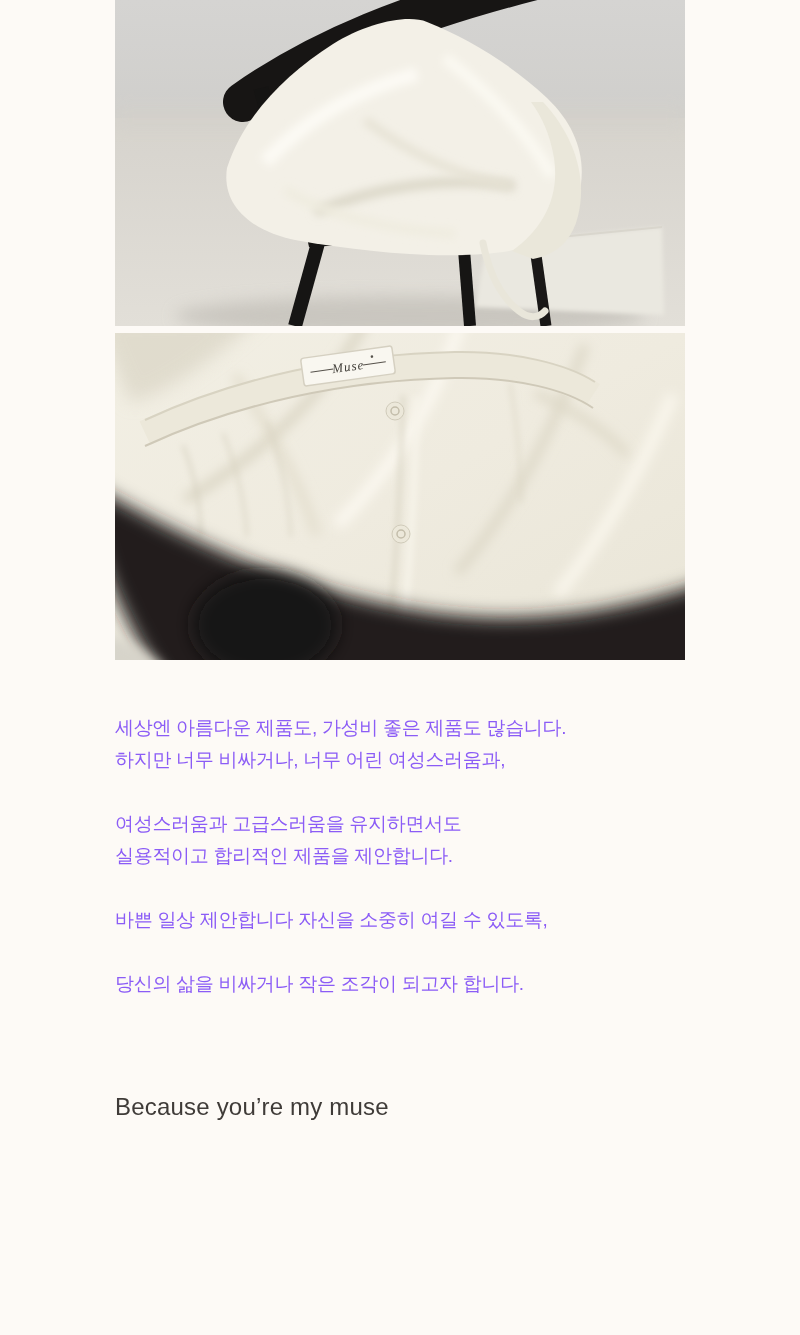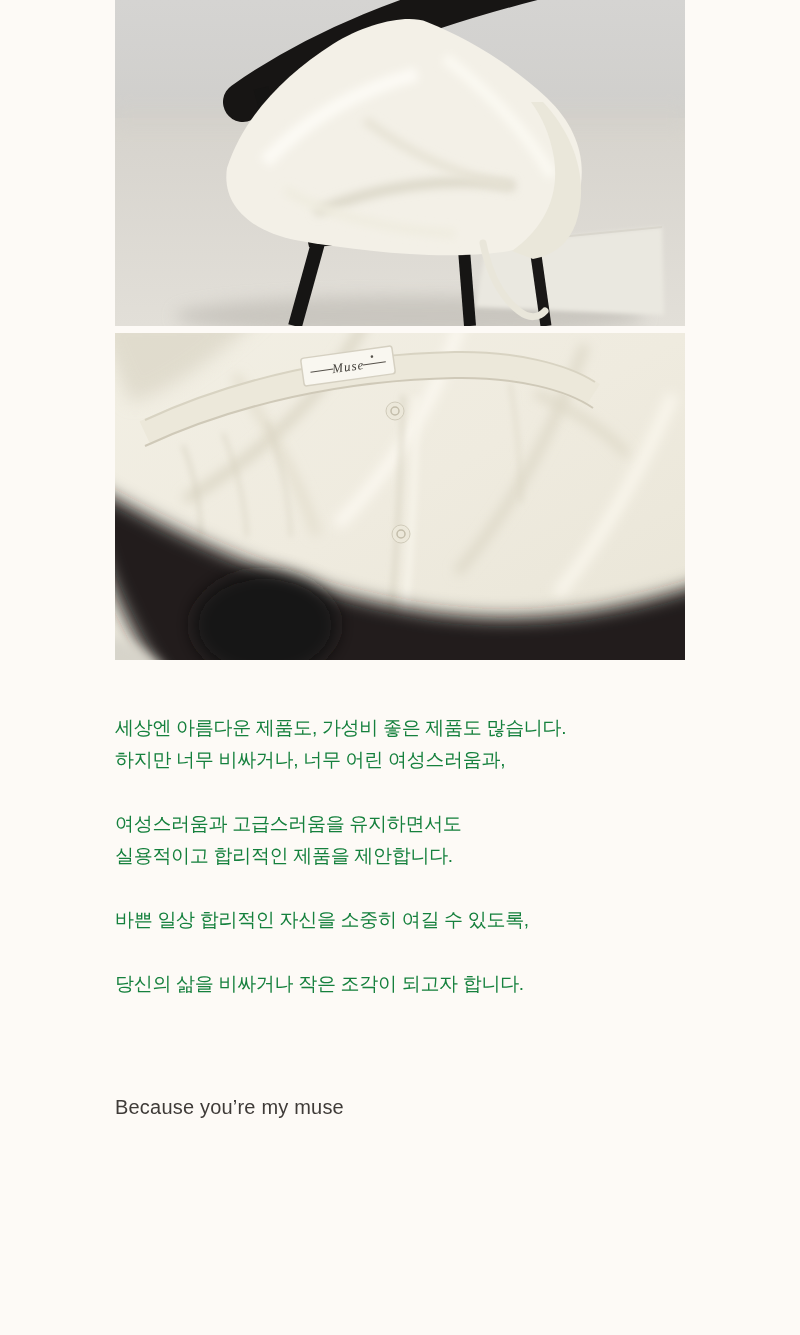--- a/index.html
+++ b/index.html
@@ -14,31 +14,31 @@
   figure{margin:0;padding:0;display:block;}
   .photo{
     width:570px;overflow:hidden;position:relative;
     background:#d5d3d0;
   }
   .photo svg{display:block;}
   .photo-hero{height:326px;}
   .photo-detail{height:327px;margin-top:7px;}
   .story{
     margin-top:52px;
-    color:#15803d;
+    color:#8b5cf6;
     font-size:19px;
     line-height:32px;
     letter-spacing:-0.3px;
   }
   .story p{margin:0 0 32px 0;padding:0;}
   .story .line{display:block;white-space:nowrap;}
   .tagline{
     margin-top:92px;
     color:#3f3b38;
-    font-size:20px;
+    font-size:24px;
     letter-spacing:0.2px;
     line-height:30px;
   }
 </style>
 </head>
 <body>
 
 <div class="content">
 
   <figure class="photo photo-hero">
@@ -184,21 +184,21 @@
   <div class="story">
     <p>
       <span class="line">세상엔 아름다운 제품도, 가성비 좋은 제품도 많습니다.</span>
       <span class="line">하지만 너무 비싸거나, 너무 어린 여성스러움과,</span>
     </p>
     <p>
       <span class="line">여성스러움과 고급스러움을 유지하면서도</span>
       <span class="line">실용적이고 합리적인 제품을 제안합니다.</span>
     </p>
     <p>
-      <span class="line">바쁜 일상 합리적인 자신을 소중히 여길 수 있도록,</span>
+      <span class="line">바쁜 일상 제안합니다 자신을 소중히 여길 수 있도록,</span>
     </p>
     <p>
       <span class="line">당신의 삶을 비싸거나 작은 조각이 되고자 합니다.</span>
     </p>
   </div>
 
   <div class="tagline">Because you’re my muse</div>
 
 </div>
 

